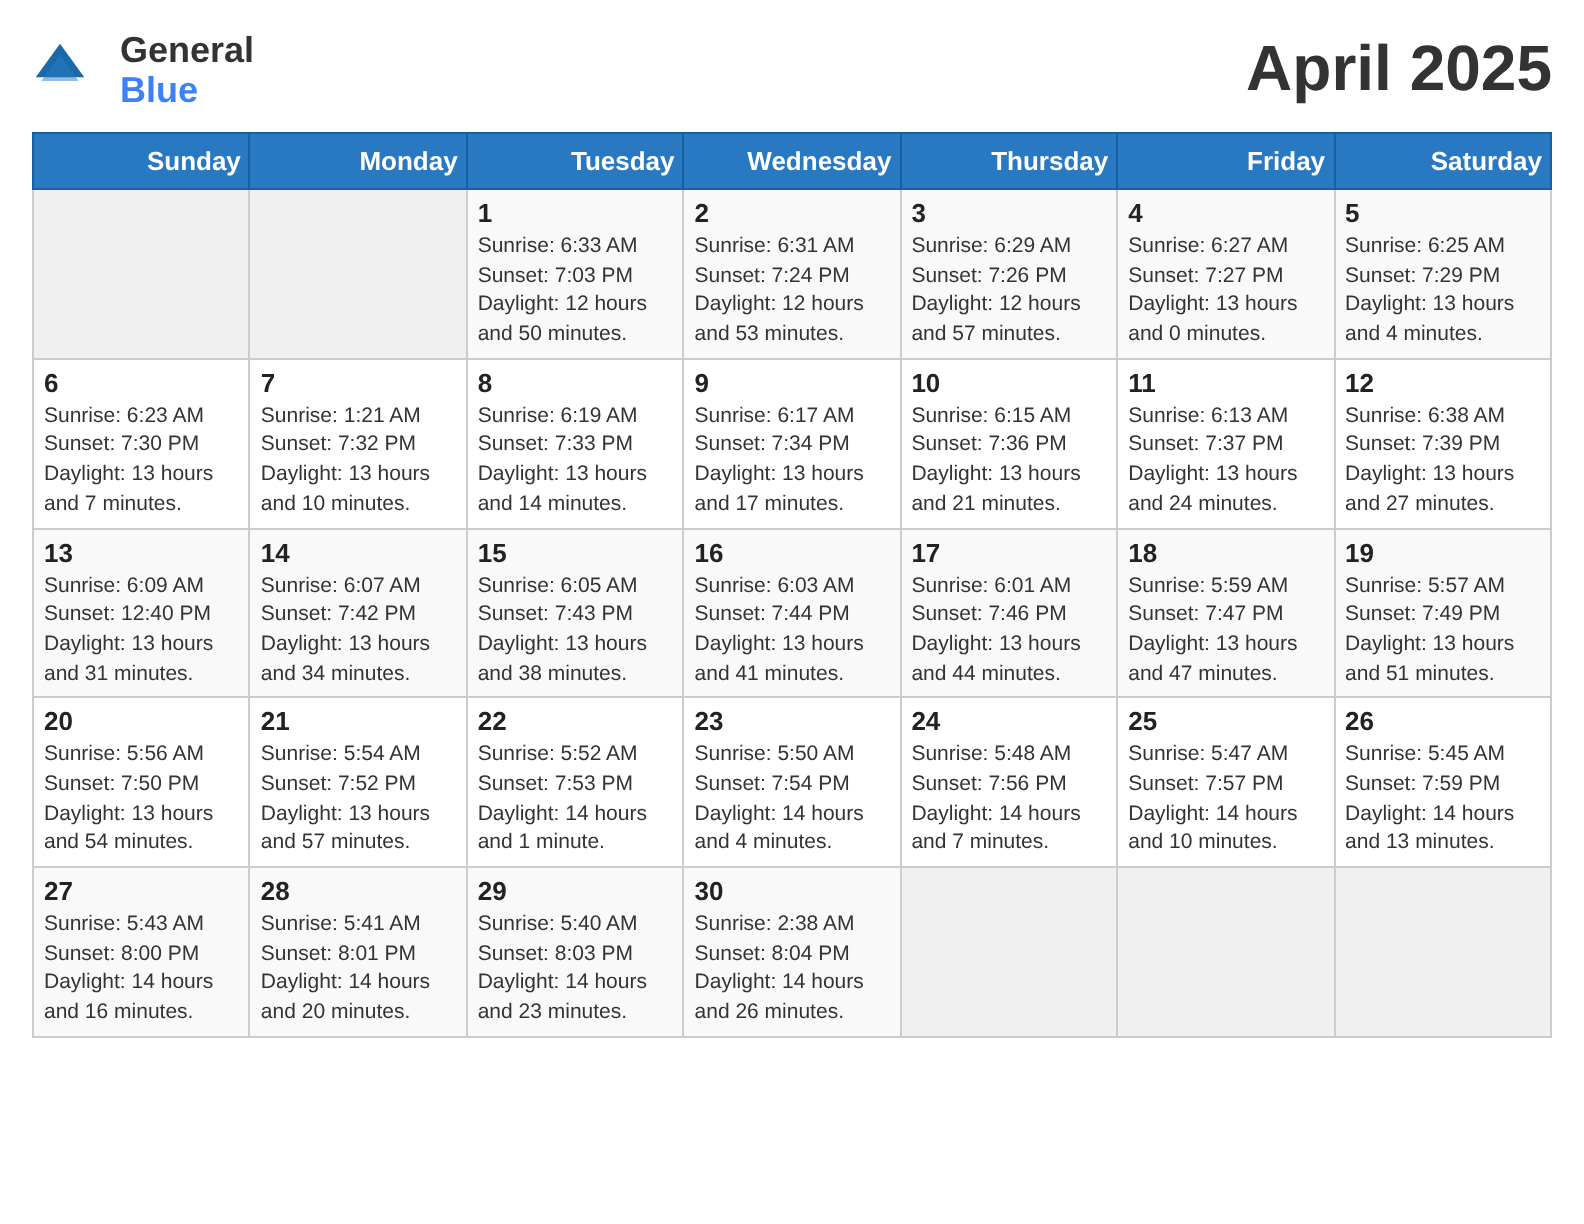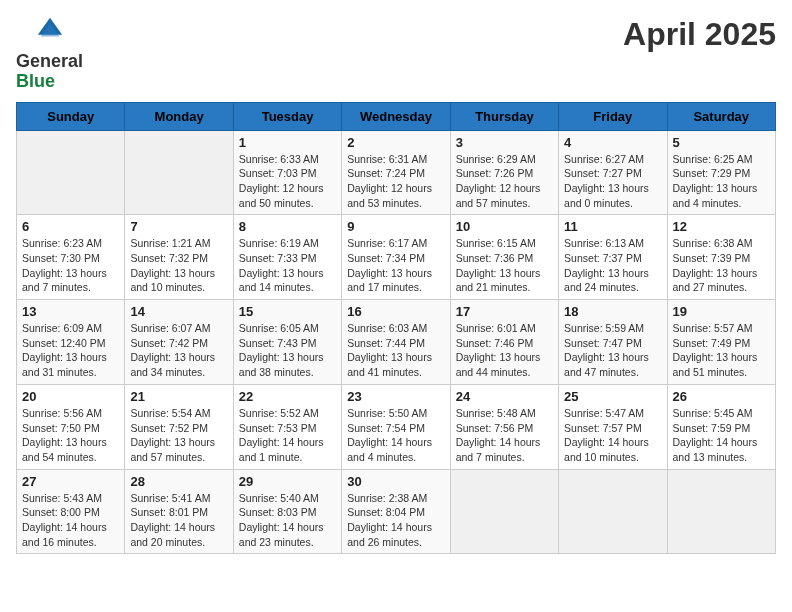--- a/index.html
+++ b/index.html
@@ -12,33 +12,32 @@
     }
     .header-area {
       display: flex;
       justify-content: space-between;
       align-items: flex-start;
       margin-bottom: 10px;
     }
     .logo {
       display: flex;
       align-items: center;
-      gap: 4px;
-      flex-direction: column;
+      gap: 16px;
     }
     .logo-text-general {
       font-size: 18px;
       font-weight: bold;
       color: #333;
       line-height: 1.1;
     }
     .logo-text-blue {
       font-size: 18px;
       font-weight: bold;
-      color: #15803d;
+      color: #3b82f6;
       line-height: 1.1;
     }
     .logo-icon svg {
       width: 28px;
       height: 28px;
     }
     .title-area {
       text-align: left;
     }
     .calendar-title {
@@ -50,25 +49,25 @@
       font-size: 15px;
       color: #555;
     }
     table {
       width: 100%;
       border-collapse: collapse;
       table-layout: fixed;
     }
     thead tr th {
       background-color: #2979c2;
-      color: #000000;
+      color: #ffffff;
       font-size: 13px;
       font-weight: bold;
       padding: 6px 4px;
-      text-align: center;
+      text-align: right;
       border: 1px solid #1a5fa0;
     }
     tbody tr td {
       border: 1px solid #ccc;
       vertical-align: top;
       padding: 4px 5px;
       font-size: 11px;
       color: #333;
       height: 80px;
       background: #fff;

